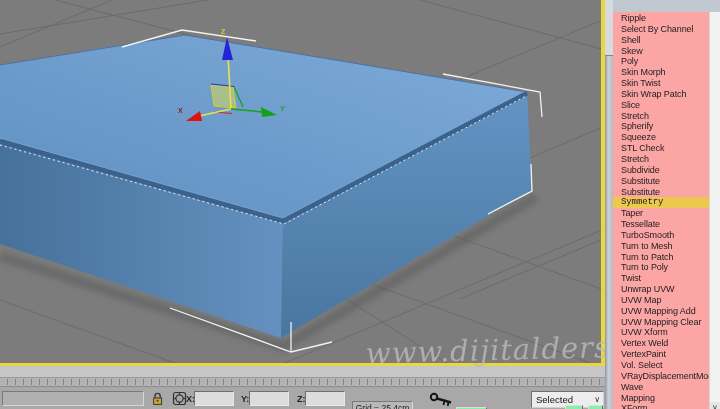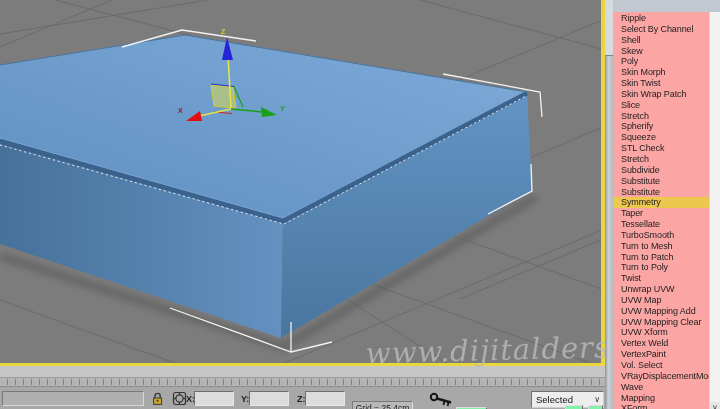--- a/index.html
+++ b/index.html
@@ -23,21 +23,21 @@
   .panel-scroll-strip{position:absolute;left:605px;top:0;width:8px;height:409px;
             background:linear-gradient(90deg,#8e949c 0,#ccd2d8 40%,#b4bac2 100%);z-index:11;}
   .panel-scroll-thumb{position:absolute;left:0;top:0;width:8px;height:55px;
             background:#d6dbe0;border-bottom:1px solid #7e848c;}
 
   .dropdown{position:absolute;left:613px;top:12px;width:107px;height:403px;
             background:#fca5a5;border-bottom:2px solid #1d4ed8;z-index:12;}
   .mod-list{position:absolute;left:0;top:0;right:11px;bottom:0;padding-top:1px;overflow:hidden;}
   .mod-item{height:10.85px;line-height:10.9px;font-size:9px;letter-spacing:-0.1px;
             padding-left:8px;color:#1d1d1d;white-space:nowrap;overflow:hidden;}
-  .mod-item.highlighted{background:#edc84f;}
+  .mod-item.highlighted{background:#edc84f;font-family:Liberation Mono, monospace;}
   .mod-scrollbar{position:absolute;right:0;top:0;width:11px;height:403px;
             background:#f2f2f2;border-left:1px solid #d6d6d6;box-sizing:border-box;}
   .scroll-down-btn{position:absolute;left:0;right:0;bottom:0;height:13px;background:#e6e6e6;
             color:#444;font-size:8px;line-height:12px;text-align:center;}
 
   
   .time-slider{position:absolute;left:0;top:366px;width:720px;height:12px;
                background:#c6c6c6;border-bottom:1px solid #9a9a9a;box-sizing:border-box;z-index:1;}
   .track-bar{position:absolute;left:0;top:378px;width:720px;height:9px;background:#b4b4b4;
              border-bottom:1px solid #8e8e8e;box-sizing:border-box;z-index:1;}

